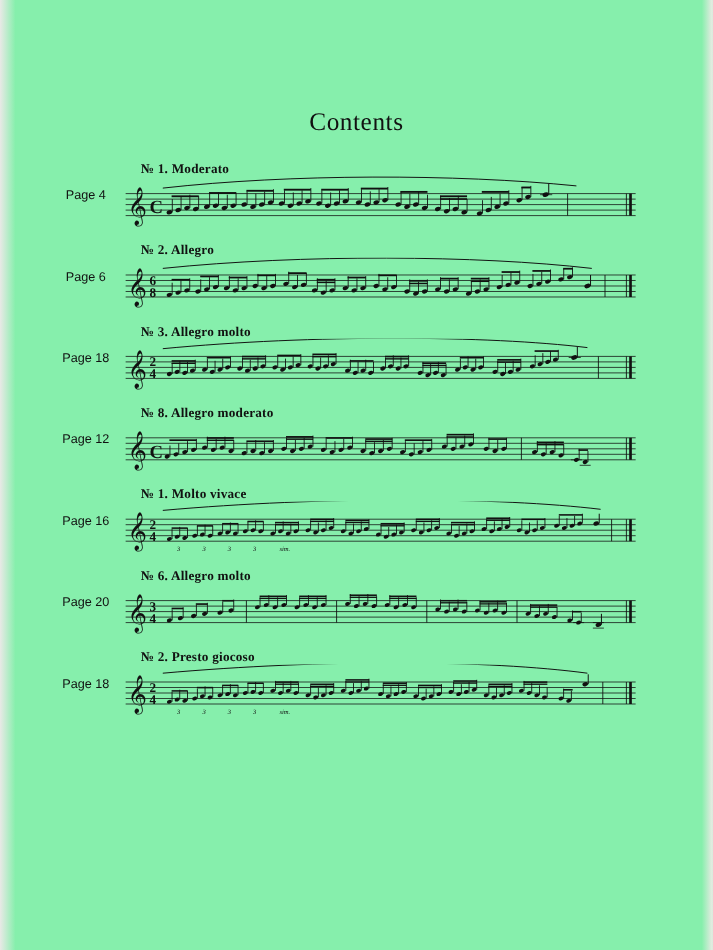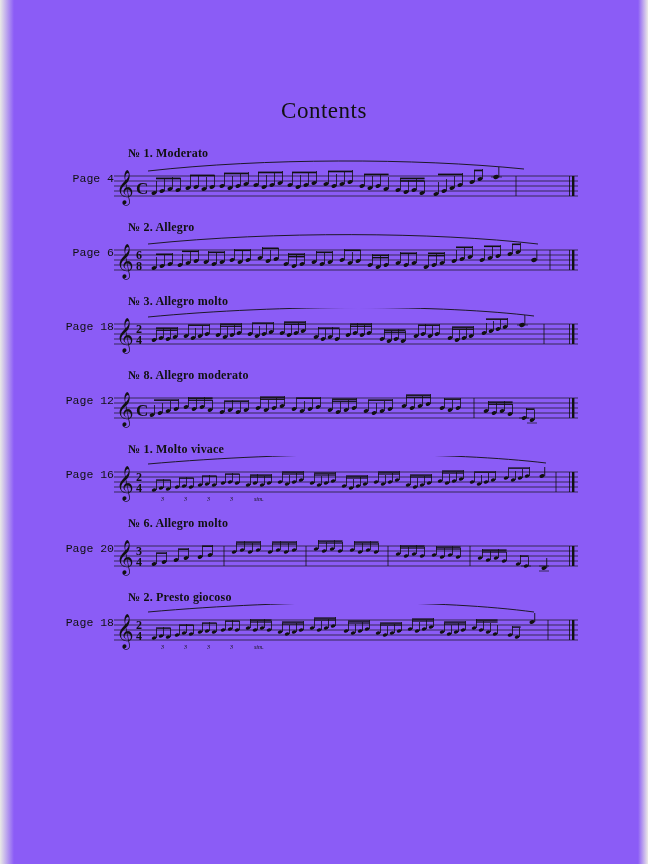--- a/index.html
+++ b/index.html
@@ -11,21 +11,21 @@
     width: 648px;
     height: 864px;
     position: relative;
     font-family: "Liberation Serif", serif;
     color: #111111;
     overflow: hidden;
   }
   .page {
     position: absolute;
     inset: 0;
-    background: #8b5cf6;
+    background: #86efac;
   }
   
   .page::before {
     content: "";
     position: absolute;
     left: 0; top: 0; bottom: 0;
     width: 14px;
     background: linear-gradient(to right, #e9e9e6, rgba(255,255,255,0));
     pointer-events: none;
   }
@@ -59,23 +59,23 @@
   .entry {
     position: relative;
     height: 74px;
   }
 
   .page-label {
     position: absolute;
     left: 42px;
     top: 26px;
     width: 72px;
-    text-align: right;
+    text-align: center;
     font-size: 11.5px;
-    font-family: Liberation Mono, monospace;
+    font-family: Liberation Sans, sans-serif;
   }
 
   .entry-title {
     position: absolute;
     left: 128px;
     top: 0px;
     font-size: 12px;
     font-weight: bold;
     font-family: "Liberation Serif", serif;
     letter-spacing: 0.2px;

